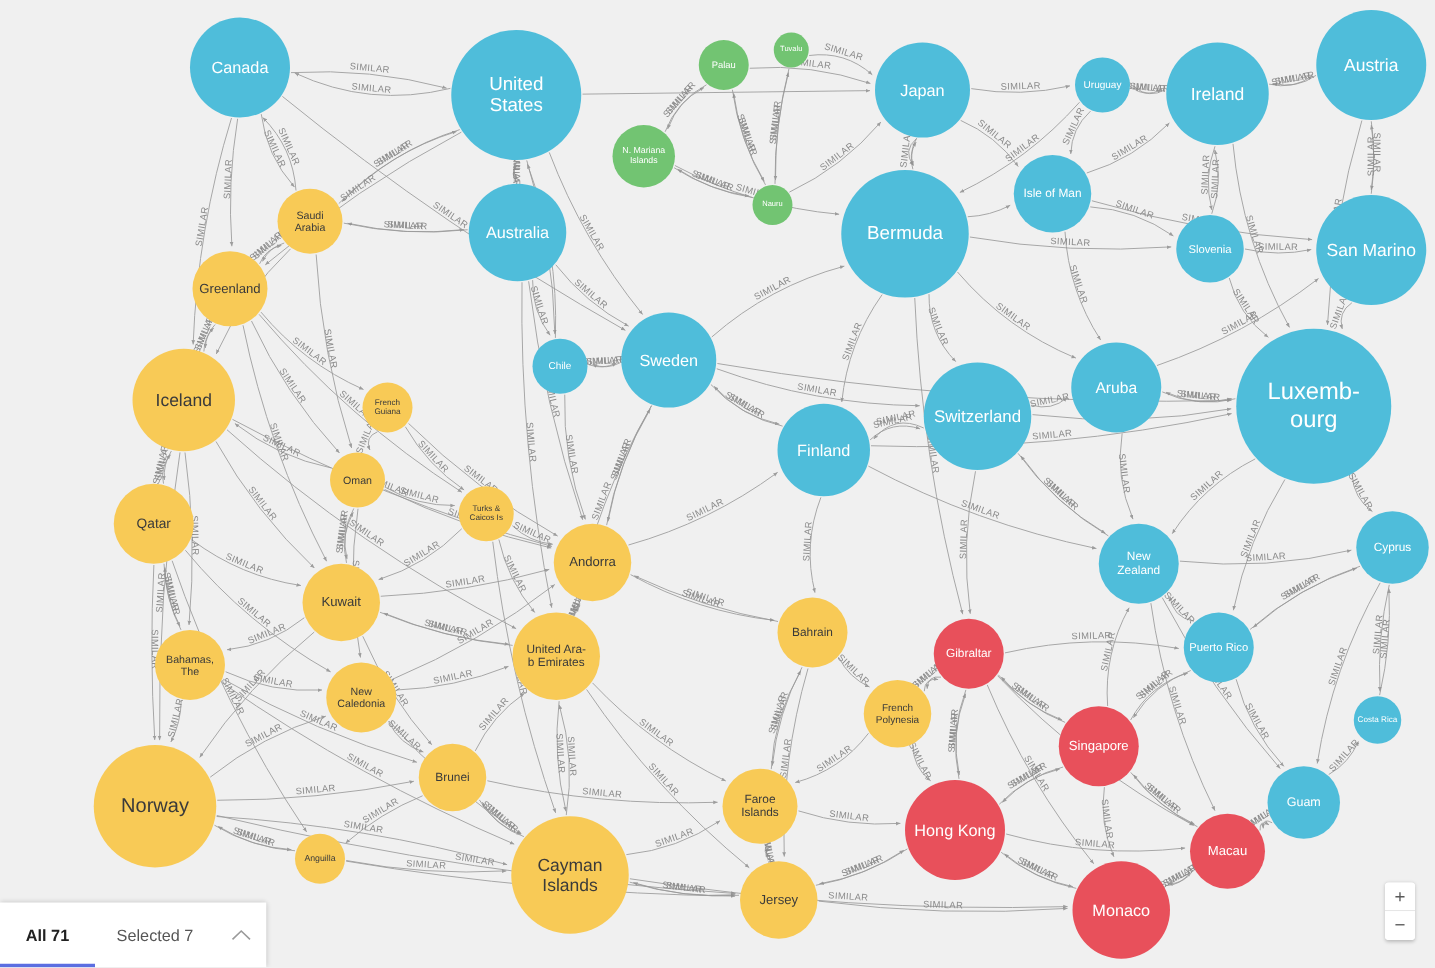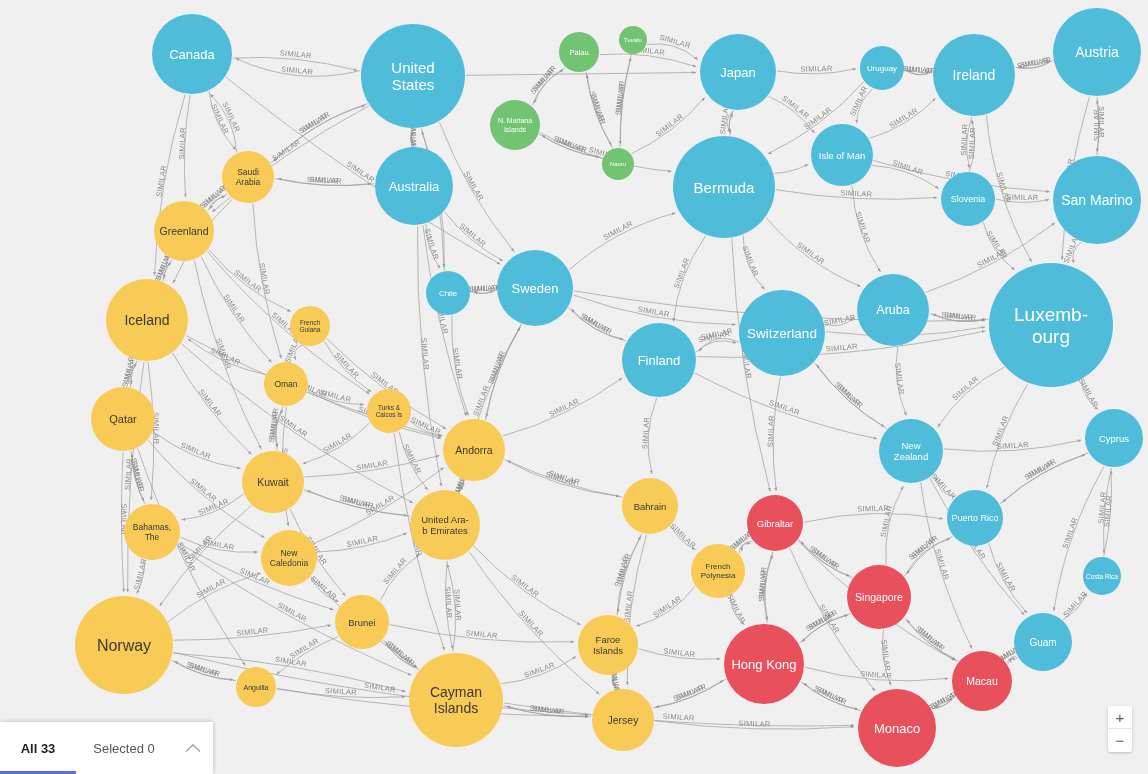--- a/index.html
+++ b/index.html
@@ -767,22 +767,22 @@
           <text class="node-label dark" x="623" y="720.0" font-size="10.5">Jersey</text>
         </g>
         <g class="graph-node">
           <circle class="node-circle" cx="897" cy="728" r="39" fill="#e8505b"></circle>
           <text class="node-label" x="897" y="728.0" font-size="13">Monaco</text>
         </g>
       </g>
   </svg>
 
   <div id="bottom-panel">
-    <div class="panel-tab" id="tab-all">All 33</div>
-    <div class="panel-tab" id="tab-selected">Selected 0</div>
+    <div class="panel-tab" id="tab-all">All 71</div>
+    <div class="panel-tab" id="tab-selected">Selected 7</div>
     <div id="panel-collapse">
       <svg width="16" height="10" viewBox="0 0 16 10" aria-hidden="true">
         <path d="M1,8.5 L8,1.8 L15,8.5" fill="none" stroke="#9a9a9a" stroke-width="1.3"></path>
       </svg>
     </div>
   </div>
 
   <div id="zoom-controls">
     <div class="zoom-btn" id="zoom-in">+</div>
     <div class="zoom-btn" id="zoom-out">−</div>

